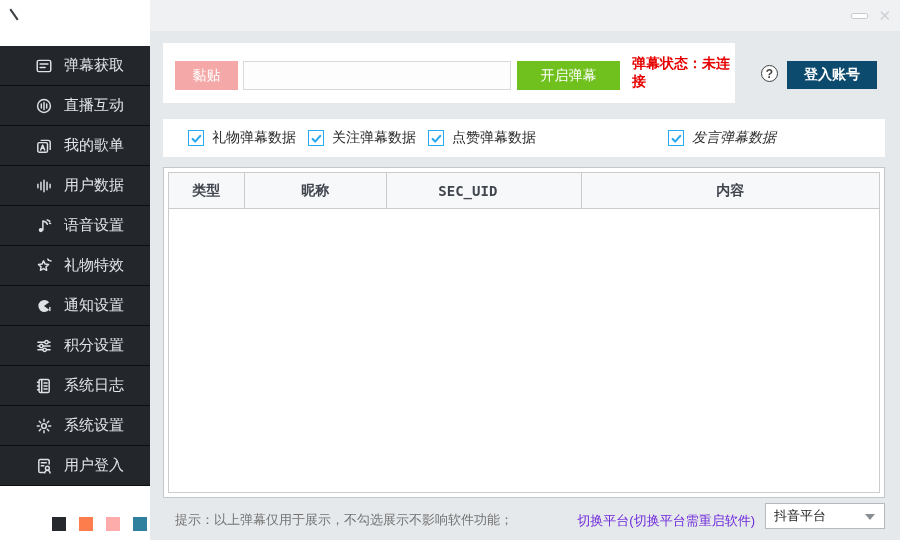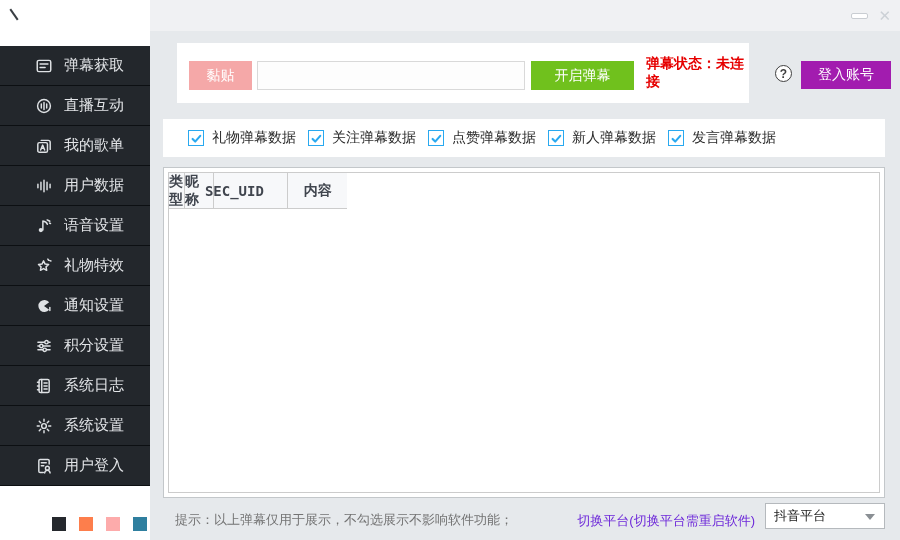--- a/index.html
+++ b/index.html
@@ -21,37 +21,37 @@
   .mi-icon svg{width:18px;height:18px;}
   .swatches{position:absolute;left:50px;top:515px;display:flex;gap:9px;}
   .swatch{width:18px;height:18px;border:2px solid #ffffff;box-sizing:border-box;}
   
   .main{position:absolute;left:150px;top:0;width:750px;height:540px;background:#e6e9ec;}
   .titlebar{position:absolute;left:0;top:0;width:750px;height:31px;background:#f0f1f3;}
   .win-controls{position:absolute;right:9px;top:0;height:31px;display:flex;align-items:center;gap:10px;}
   .win-min{width:15px;height:4px;border:1px solid #c9cdd2;border-radius:2px;background:#fff;}
   .win-close{color:#ccd1d6;font-size:15px;font-weight:bold;line-height:1;}
   .panel{position:absolute;background:#ffffff;}
-  .toolbar{left:13px;top:43px;width:572px;height:60px;margin-left:14px;}
+  .toolbar{left:13px;top:43px;width:572px;height:60px;}
   .btn{position:absolute;border:none;color:#fff;font-size:14px;display:flex;align-items:center;justify-content:center;cursor:pointer;font-family:inherit;}
   .paste-btn{left:12px;top:18px;width:63px;height:29px;background:#f5a8a8;}
   .room-input{position:absolute;left:80px;top:18px;width:268px;height:29px;border:1px solid #d9d9d9;background:#fdfdfd;box-sizing:border-box;padding:0 8px;font-size:13px;font-family:inherit;}
   .start-btn{left:354px;top:18px;width:103px;height:29px;background:#70c11d;text-align:center;}
   .status-text{position:absolute;left:469px;top:0;height:60px;display:flex;align-items:center;color:#e60000;font-size:14px;font-weight:bold;}
   .help-btn{position:absolute;left:598px;top:22px;width:17px;height:17px;border:1px solid #3f3f3f;border-radius:50%;color:#3f3f3f;font-size:12px;font-weight:bold;display:flex;align-items:center;justify-content:center;box-sizing:border-box;cursor:pointer;background:#fff;}
-  .login-btn{left:624px;top:18px;width:90px;height:28px;background:#a21caf;}
+  .login-btn{left:624px;top:18px;width:90px;height:28px;background:#0c4a6e;font-weight:bold;}
   
   .filters{left:13px;top:119px;width:722px;height:38px;}
   .filter-item{position:absolute;top:0;height:38px;display:flex;align-items:center;gap:8px;cursor:pointer;}
   .cb{width:16px;height:16px;border:1px solid #29a9f0;background:#fff;box-sizing:border-box;display:inline-flex;align-items:center;justify-content:center;flex:none;}
   .cb svg{width:13px;height:13px;}
   .filter-label{font-size:14px;color:#2b2b2b;}
   
   .table-wrap{left:13px;top:167px;width:722px;height:331px;border:1px solid #c3c7ca;box-sizing:border-box;padding:4px;}
-  .grid{width:100%;height:100%;border:1px solid #cccccc;box-sizing:border-box;display:flex;}
+  .grid{width:100%;height:100%;border:1px solid #cccccc;box-sizing:border-box;display:flex;flex-direction:column;}
   .grid-head{display:flex;height:35px;background:#f7f8fa;border-bottom:1px solid #cccccc;flex:none;}
   .grid-th{display:flex;align-items:center;justify-content:center;font-size:14px;font-weight:bold;color:#40454e;border-left:1px solid #cccccc;box-sizing:border-box;}
   .grid-th:first-child{border-left:none;}
   .th-mono{font-family:"DejaVu Sans Mono","Liberation Mono",monospace;}
   .col-0{width:11%;}.col-1{width:21%;}.col-2{width:24%;}.col-3{width:44%;margin-left:32px;}
   .grid-body{flex:1;background:#ffffff;}
   
   .tip-text{position:absolute;left:25px;top:511px;font-size:13px;color:#737373;}
   .switch-text{position:absolute;right:145px;top:512px;font-size:13px;color:#6d28d9;}
   .platform-select{position:absolute;left:615px;top:503px;width:120px;height:26px;border:1px solid #b5b9bd;background:#ffffff;box-sizing:border-box;display:flex;align-items:center;padding-left:8px;font-size:13px;color:#1b1b1b;cursor:pointer;}
@@ -211,29 +211,21 @@
         <span class="filter-label">礼物弹幕数据</span>
       </label>
       <label class="filter-item" style="left: 265px;">
         <span class="cb">
           <svg viewBox="0 0 16 16">
             <path d="M3.2 8.6l3.2 3.2 6.2-7" fill="none" stroke="#29a9f0" stroke-width="2.6" stroke-linecap="round" stroke-linejoin="round"></path>
           </svg>
         </span>
         <span class="filter-label">点赞弹幕数据</span>
       </label>
-      <label class="filter-item" style="left: 385px;">
-        <span class="cb">
-          <svg viewBox="0 0 16 16">
-            <path d="M3.2 8.6l3.2 3.2 6.2-7" fill="none" stroke="#29a9f0" stroke-width="2.6" stroke-linecap="round" stroke-linejoin="round"></path>
-          </svg>
-        </span>
-        <span class="filter-label">新人弹幕数据</span>
-      </label>
-      <label class="filter-item" style="left: 505px;">
+      <label class="filter-item" style="left: 505px; font-style: italic;">
         <span class="cb">
           <svg viewBox="0 0 16 16">
             <path d="M3.2 8.6l3.2 3.2 6.2-7" fill="none" stroke="#29a9f0" stroke-width="2.6" stroke-linecap="round" stroke-linejoin="round"></path>
           </svg>
         </span>
         <span class="filter-label">发言弹幕数据</span>
       </label>
     </section>
 
   <section class="panel table-wrap">

